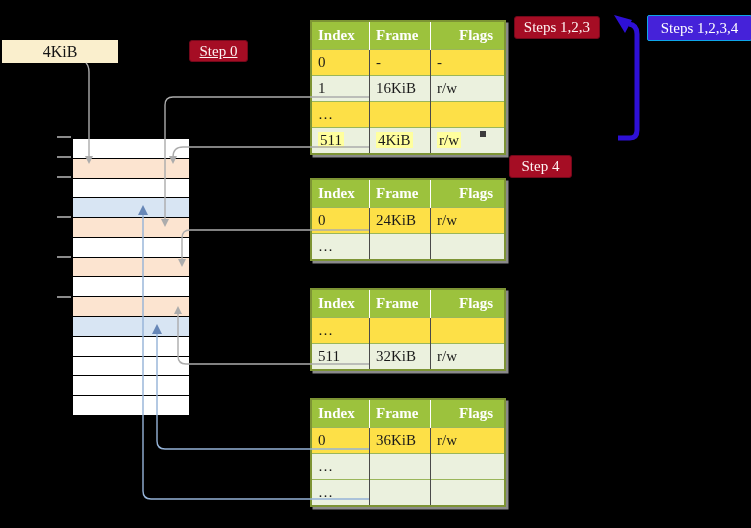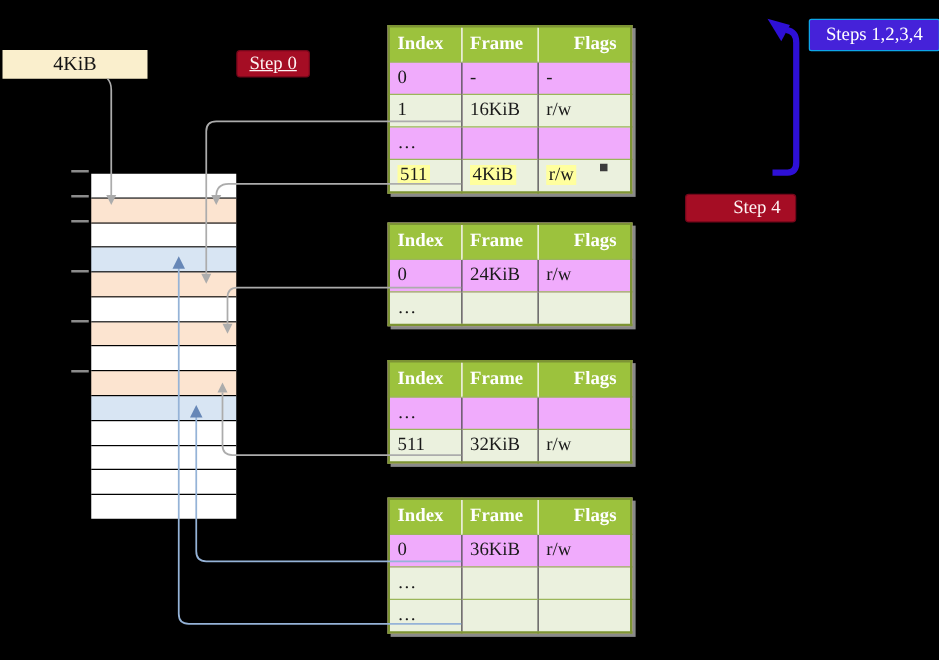--- a/index.html
+++ b/index.html
@@ -11,35 +11,35 @@
     color:#141414;font-size:16px;display:flex;align-items:center;justify-content:center;}
 
   
   .badge{position:absolute;display:flex;align-items:center;justify-content:center;
     color:#fdf3f3;font-size:15px;border-radius:3px;}
   .badge.red{background:#a50d24;border:1px solid #73071a;}
   .badge.blue{background:#4522d9;border:1px solid #0ea5e9;border-radius:2px;color:#fff;}
   #badge-step0{left:189px;top:40px;width:57px;height:20px;text-decoration:underline;}
   #badge-steps123{left:514px;top:16px;width:84px;height:21px;}
   #badge-steps1234{left:647px;top:15px;width:103px;height:24px;}
-  #badge-step4{left:548px;top:155px;width:61px;height:21px;padding-left:26px;}
+  #badge-step4{left:509px;top:155px;width:61px;height:21px;}
 
   
   #memory-column{position:absolute;left:72px;top:138px;width:118px;height:278px;
     display:flex;flex-direction:column;border:1px solid #000;box-sizing:border-box;}
   .mem-row{flex:1;border-bottom:1.5px solid #000;}
   .mem-row:last-child{border-bottom:none;}
   .mem-row.free{background:#ffffff;}
   .mem-row.pagetable{background:#fce4d0;}
   .mem-row.mapped{background:#d8e5f3;}
   .tick{position:absolute;left:57px;width:14px;height:2px;background:#8b8b8b;}
 
   
   table.pt{position:absolute;left:310px;border-collapse:collapse;
-    border:2px solid #7d9434;box-shadow:2.5px 2.5px 0 #8a8a8a;background:#f0abfc;}
+    border:2px solid #7d9434;box-shadow:2.5px 2.5px 0 #8a8a8a;background:#fde047;}
   table.pt th{background:#9cc23d;color:#fff;font-weight:bold;font-size:15px;text-align:left;
     padding:0 0 0 6px;height:27px;border-right:1.5px solid #fff;}
   table.pt th:last-child{border-right:none;padding-left:28px;}
   table.pt td{font-size:15px;color:#1a1a1a;padding:0 0 0 6px;height:25px;
     border-top:1px solid #9ab65a;border-right:1px solid #4a4a4a;}
   table.pt td:last-child{border-right:none;}
   table.pt .c-index{width:51px;}
   table.pt .c-frame{width:54px;}
   table.pt .c-flags{width:45px;}
   table.pt tr.band td{background:#ebf1de;}
@@ -50,20 +50,21 @@
   #overlay{position:absolute;left:0;top:0;width:751px;height:528px;pointer-events:none;}
 </style>
 </head>
 <body>
 
 <div id="stage">
 
   <div class="frame-label">4KiB</div>
 
   <div id="badge-step0" class="badge red">Step 0</div>
+  <div id="badge-steps123" class="badge red">Steps 1,2,3</div>
   <div id="badge-steps1234" class="badge blue">Steps 1,2,3,4</div>
   <div id="badge-step4" class="badge red">Step 4</div>
 
   <div id="memory-column">
       <div class="mem-row free"></div>
       <div class="mem-row pagetable"></div>
       <div class="mem-row free"></div>
       <div class="mem-row mapped"></div>
       <div class="mem-row pagetable"></div>
       <div class="mem-row free"></div>

